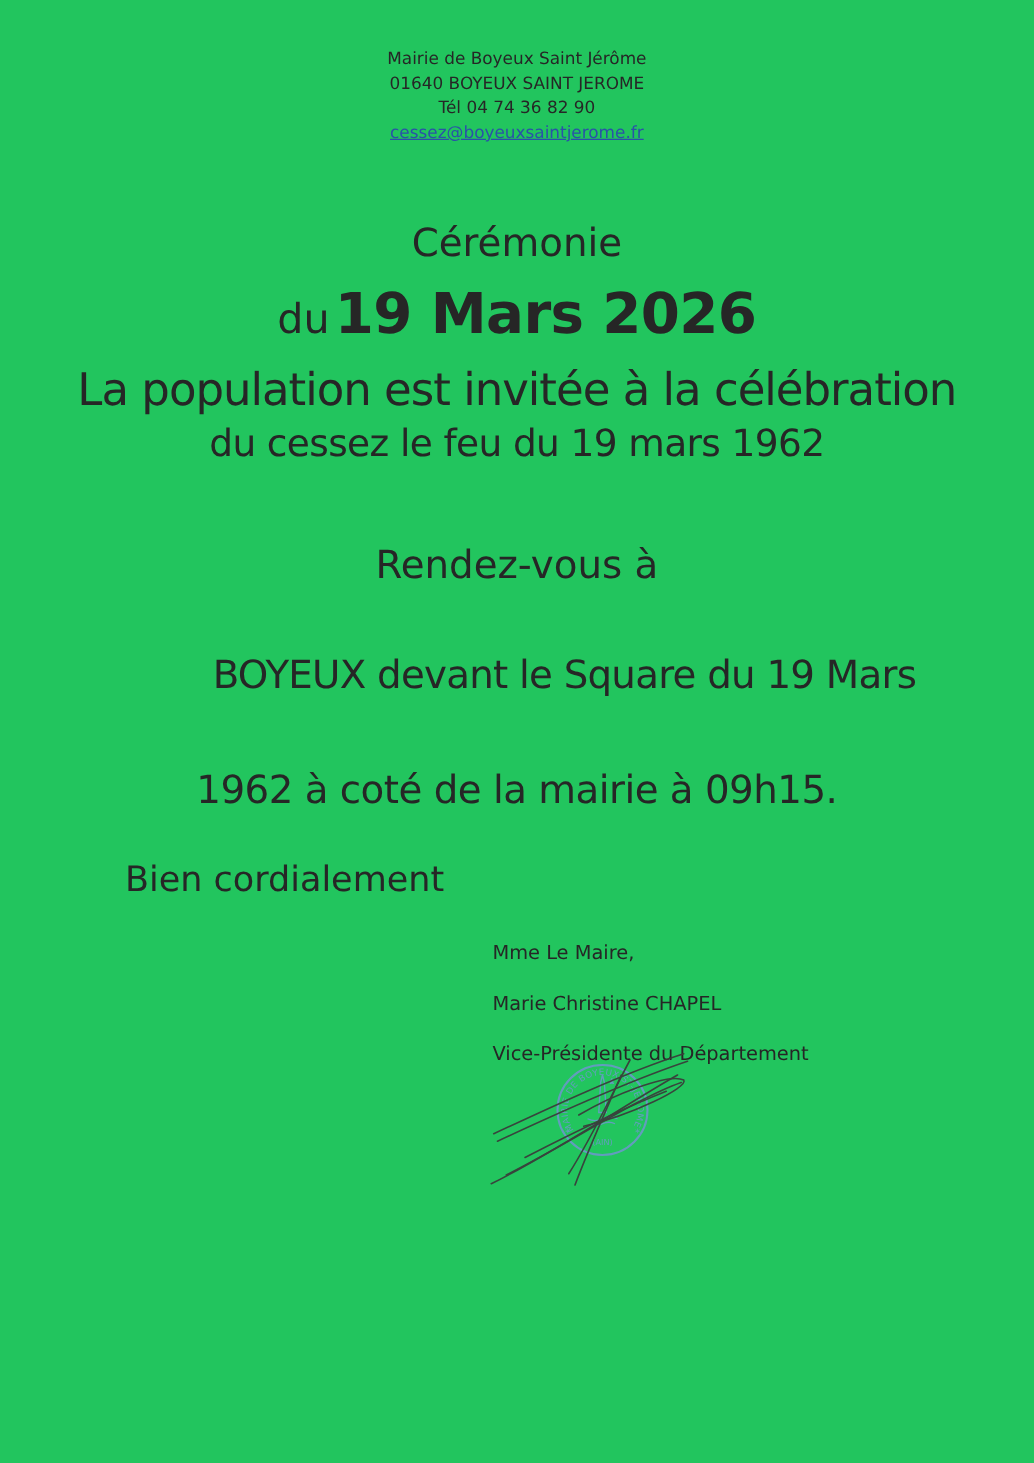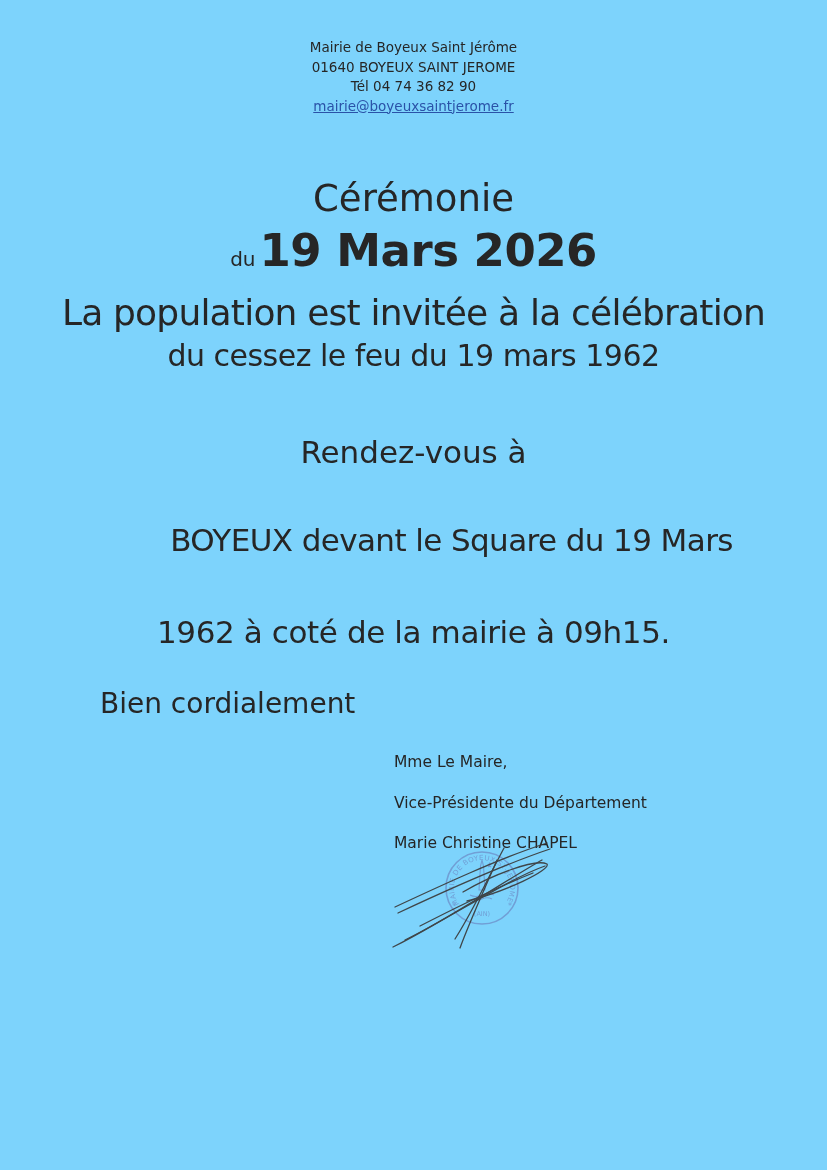--- a/index.html
+++ b/index.html
@@ -4,21 +4,21 @@
 <style>
   html, body {
     margin: 0;
     padding: 0;
     background: #ffffff;
   }
   .page {
     position: relative;
     width: 827px;
     height: 1170px;
-    background: #7dd3fc;
+    background: #22c55e;
     font-family: "DejaVu Sans", sans-serif;
     color: #262626;
     overflow: hidden;
   }
   .centered {
     position: absolute;
     left: 0;
     width: 100%;
     text-align: center;
     white-space: nowrap;
@@ -31,30 +31,30 @@
   }
   .letterhead .lh-line { white-space: nowrap; }
   .email-link {
     color: #2a52a8;
     text-decoration: underline;
     cursor: pointer;
   }
   
   .title {
     top: 177px;
-    font-size: 37px;
+    font-size: 31px;
   }
   .dateline {
     top: 224px;
     font-size: 45px;
     font-weight: bold;
     letter-spacing: -0.5px;
   }
   .dateline .date-prefix {
-    font-size: 20px;
+    font-size: 33px;
     font-weight: normal;
     letter-spacing: 0;
     margin-right: 4px;
     text-align: center;
   }
   .invite-1 { top: 292px; font-size: 36px; letter-spacing: -0.8px; }
   .invite-2 { top: 338px; font-size: 30px; letter-spacing: -0.5px; }
   .meeting  { top: 434px; font-size: 31px; }
   .loc-1    { top: 522px; font-size: 31px; letter-spacing: -0.6px; margin-left: 38px; }
   .loc-2    { top: 569px; font-size: 31px; letter-spacing: -0.4px; margin-top: 45px; }
@@ -91,21 +91,21 @@
 </head>
 <body>
 
 <div class="page">
 
   <header class="centered letterhead">
     <div class="lh-line">Mairie de Boyeux Saint Jérôme</div>
     <div class="lh-line">01640 BOYEUX SAINT JEROME</div>
     <div class="lh-line">Tél 04 74 36 82 90</div>
     <div class="lh-line">
-      <a class="email-link">mairie@boyeuxsaintjerome.fr</a>
+      <a class="email-link">cessez@boyeuxsaintjerome.fr</a>
     </div>
   </header>
 
   <div class="centered title">Cérémonie</div>
 
   <div class="centered dateline">
     <span class="date-prefix">du</span><span>19 Mars 2026</span>
   </div>
 
   <div class="centered invite-1">La population est invitée à la célébration</div>
@@ -113,22 +113,22 @@
 
   <div class="centered meeting">Rendez-vous à</div>
 
   <div class="centered loc-1">BOYEUX devant le Square du 19 Mars</div>
   <div class="centered loc-2">1962 à coté de la mairie à 09h15.</div>
 
   <div class="closing">Bien cordialement</div>
 
   <div class="signatory">
     <div>Mme Le Maire,</div>
+    <div>Marie Christine CHAPEL</div>
     <div>Vice-Présidente du Département</div>
-    <div>Marie Christine CHAPEL</div>
   </div>
 
   <div class="stamp-area">
     <svg width="220" height="140" viewBox="0 0 220 140" xmlns="http://www.w3.org/2000/svg">
 
       <g opacity="0.85">
         <circle cx="97" cy="62" r="36" fill="none" stroke="#6f96cf" stroke-width="1.6"></circle>
         <defs>
           <path id="arcPath" d="M 74.1 78.1 A 28 28 0 1 1 119.9 78.1" fill="none"></path>
         </defs>

